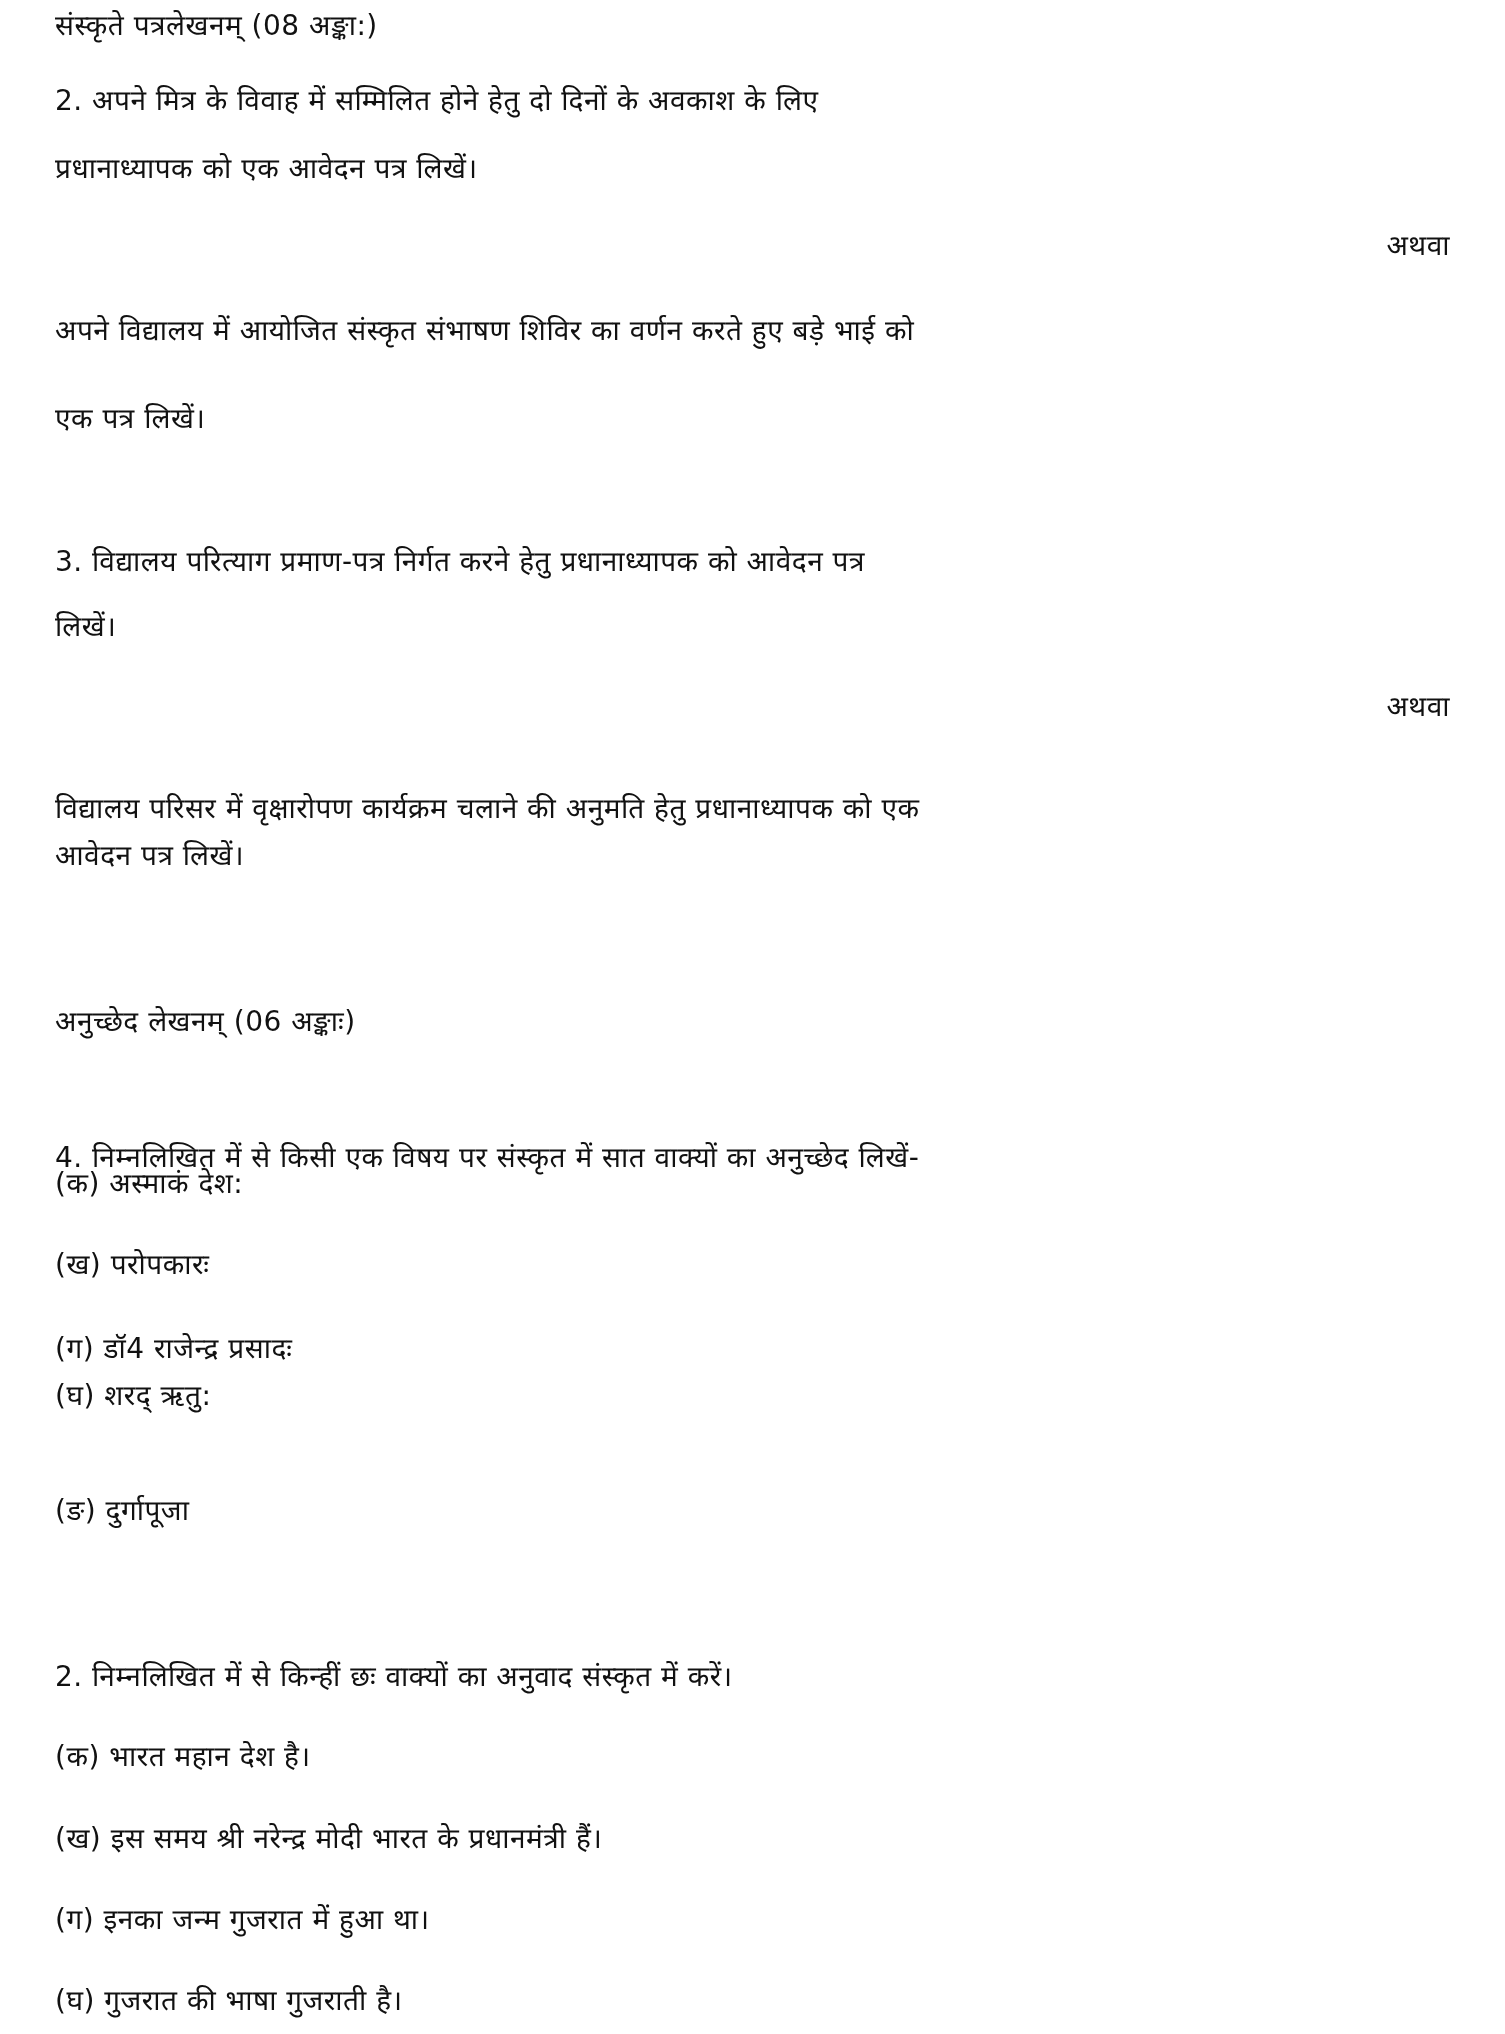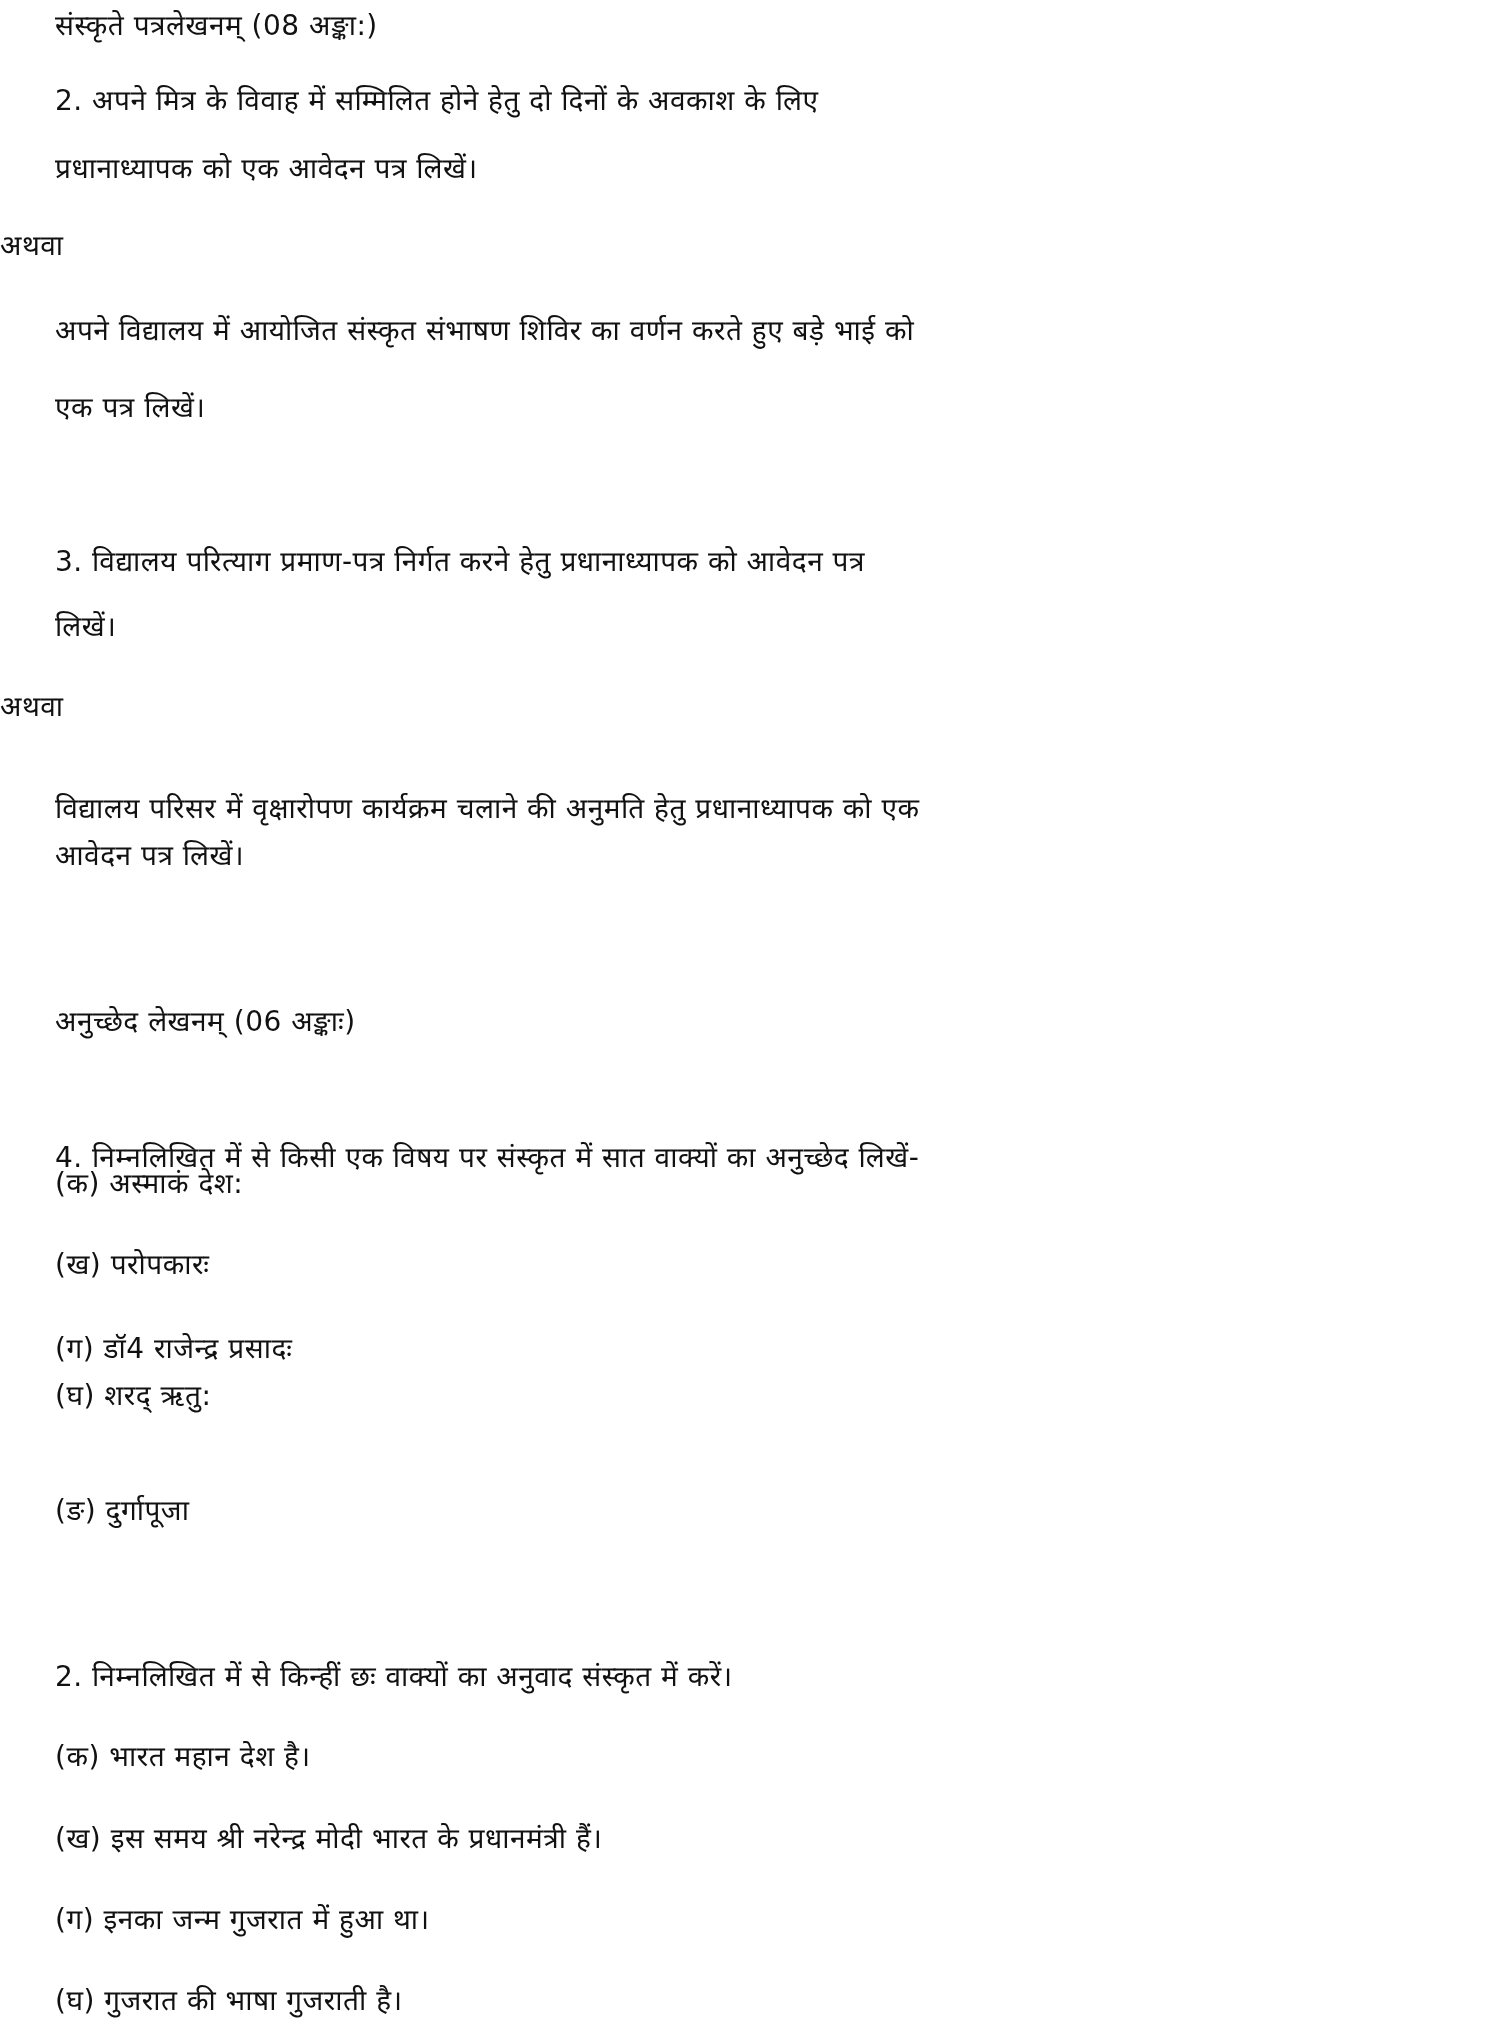--- a/index.html
+++ b/index.html
@@ -20,38 +20,38 @@
       left: 55px;
       font-size: 28px;
       line-height: 52px;
       white-space: nowrap;
       transform: translateY(-50%);
       letter-spacing: 0.5px;
     }
     .center {
       left: 0;
       width: 1450px;
-      text-align: left;
+      text-align: right;
       padding-left: 0;
     }
   </style>
 </head>
 <body>
 
 <div>
 
   <div class="line" style="top:26px">संस्कृते पत्रलेखनम् (08 अङ्का:)</div>
 
   <div class="line" style="top:101px">2. अपने मित्र के विवाह में सम्मिलित होने हेतु दो दिनों के अवकाश के लिए</div>
   <div class="line" style="top:169px">प्रधानाध्यापक को एक आवेदन पत्र लिखें।</div>
 
   <div class="line center" style="top:246px">अथवा</div>
 
   <div class="line" style="top:331px">अपने विद्यालय में आयोजित संस्कृत संभाषण शिविर का वर्णन करते हुए बड़े भाई को</div>
-  <div class="line" style="top:408px">एक पत्र लिखें।</div>
+  <div class="line" style="top:419px">एक पत्र लिखें।</div>
 
   <div class="line" style="top:562px">3. विद्यालय परित्याग प्रमाण-पत्र निर्गत करने हेतु प्रधानाध्यापक को आवेदन पत्र</div>
   <div class="line" style="top:627px">लिखें।</div>
 
   <div class="line center" style="top:707px">अथवा</div>
 
   <div class="line" style="top:809px">विद्यालय परिसर में वृक्षारोपण कार्यक्रम चलाने की अनुमति हेतु प्रधानाध्यापक को एक</div>
   <div class="line" style="top:856px">आवेदन पत्र लिखें।</div>
 
   <div class="line" style="top:1022px">अनुच्छेद लेखनम् (06 अङ्काः)</div>

